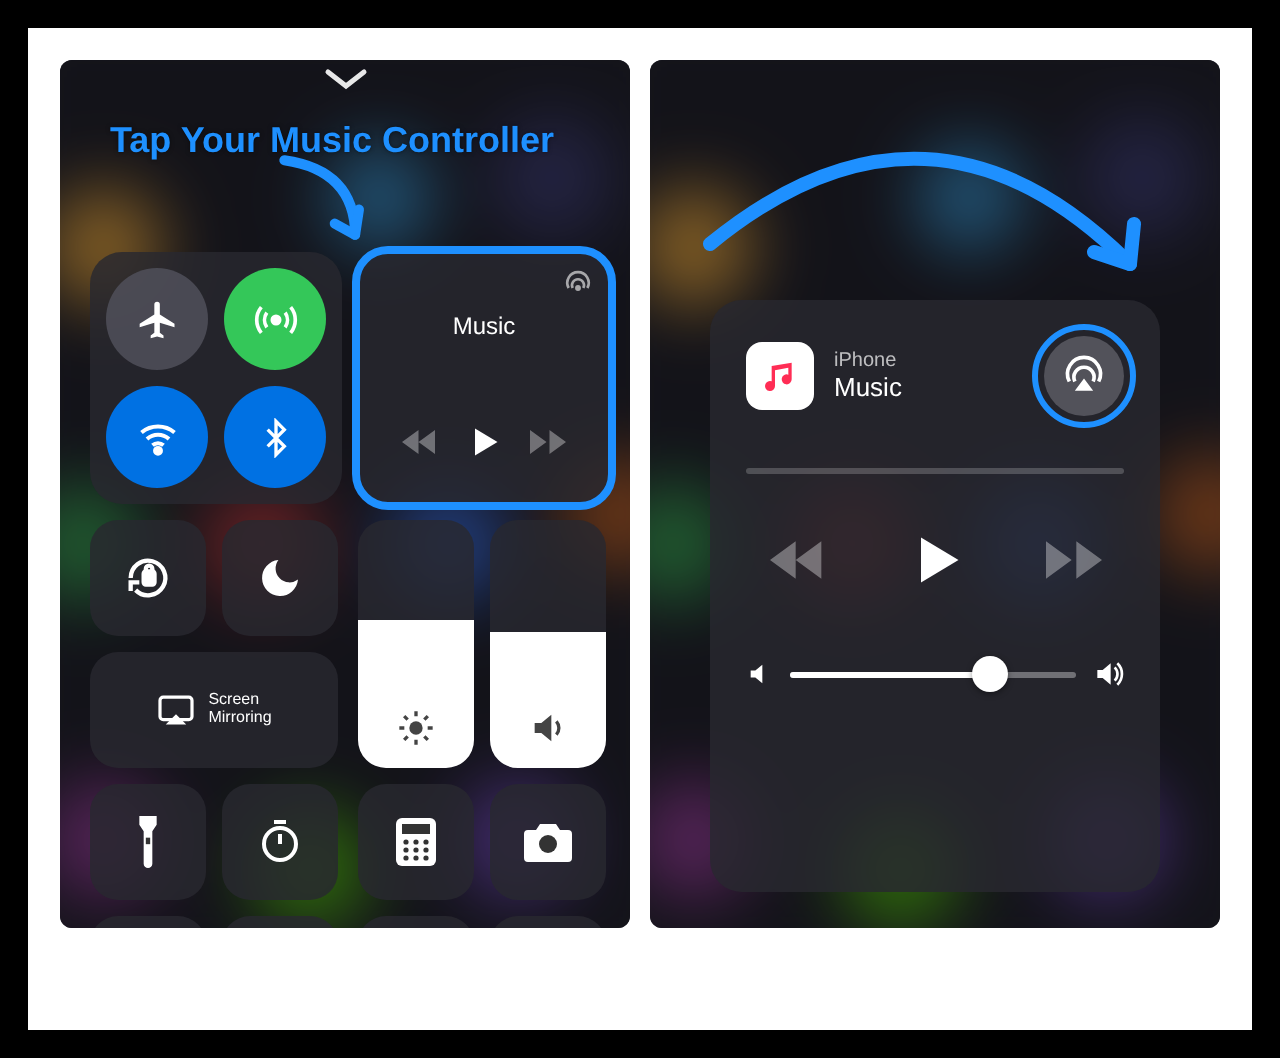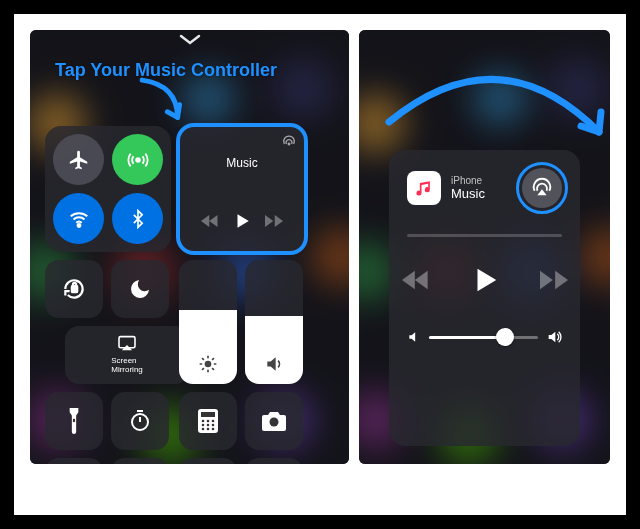--- a/index.html
+++ b/index.html
@@ -28,21 +28,21 @@
       radial-gradient(circle at 12% 55%, rgba(60,200,90,0.6) 0 18px, transparent 40px),
       radial-gradient(circle at 38% 55%, rgba(230,60,60,0.6) 0 18px, transparent 40px),
       radial-gradient(circle at 65% 55%, rgba(60,120,255,0.65) 0 18px, transparent 40px),
       radial-gradient(circle at 90% 52%, rgba(255,120,30,0.55) 0 18px, transparent 40px),
       radial-gradient(circle at 15% 85%, rgba(200,70,200,0.55) 0 18px, transparent 40px),
       radial-gradient(circle at 45% 88%, rgba(100,255,0,0.55) 0 18px, transparent 40px),
       radial-gradient(circle at 75% 85%, rgba(150,90,255,0.55) 0 18px, transparent 40px),
       #1b1b24;
     filter: blur(16px) brightness(0.7);
   }
-  .screen-left  { width: 319px; height: 434px; }
+  .screen-left  { width: 285px; height: 434px; }
   .screen-right { flex: 1; height: 434px; }
   .content { position: absolute; inset: 0; }
 
   .chev {
     position: absolute; top: 4px; left: 50%; transform: translateX(-50%);
     color: #fff; opacity: .9;
   }
   .annotation {
     position: absolute; top: 30px; left: 25px;
     color: #1e90ff; font-size: 18px; font-weight: 600;
@@ -121,24 +121,23 @@
     position: absolute; bottom: 0; left: 0; right: 0;
     background: #fff;
   }
   .slider .ico {
     position: absolute; bottom: 10px; left: 0; right: 0;
     display: flex; justify-content: center;
     color: #444;
   }
 
   .mirror {
-    display: flex; flex-direction: column; gap: 6px;
+    display: flex; flex-direction: row; gap: 6px;
     align-items: center; justify-content: center;
     padding: 0 8px;
-    margin-left: 20px;
   }
   .mirror .lbl { font-size: 8px; line-height: 1.1; }
 
   
   .player {
     top: 120px; left: 30px; right: 30px; height: 296px;
     color: #fff;
     padding: 18px;
   }
   .player .row1 {

